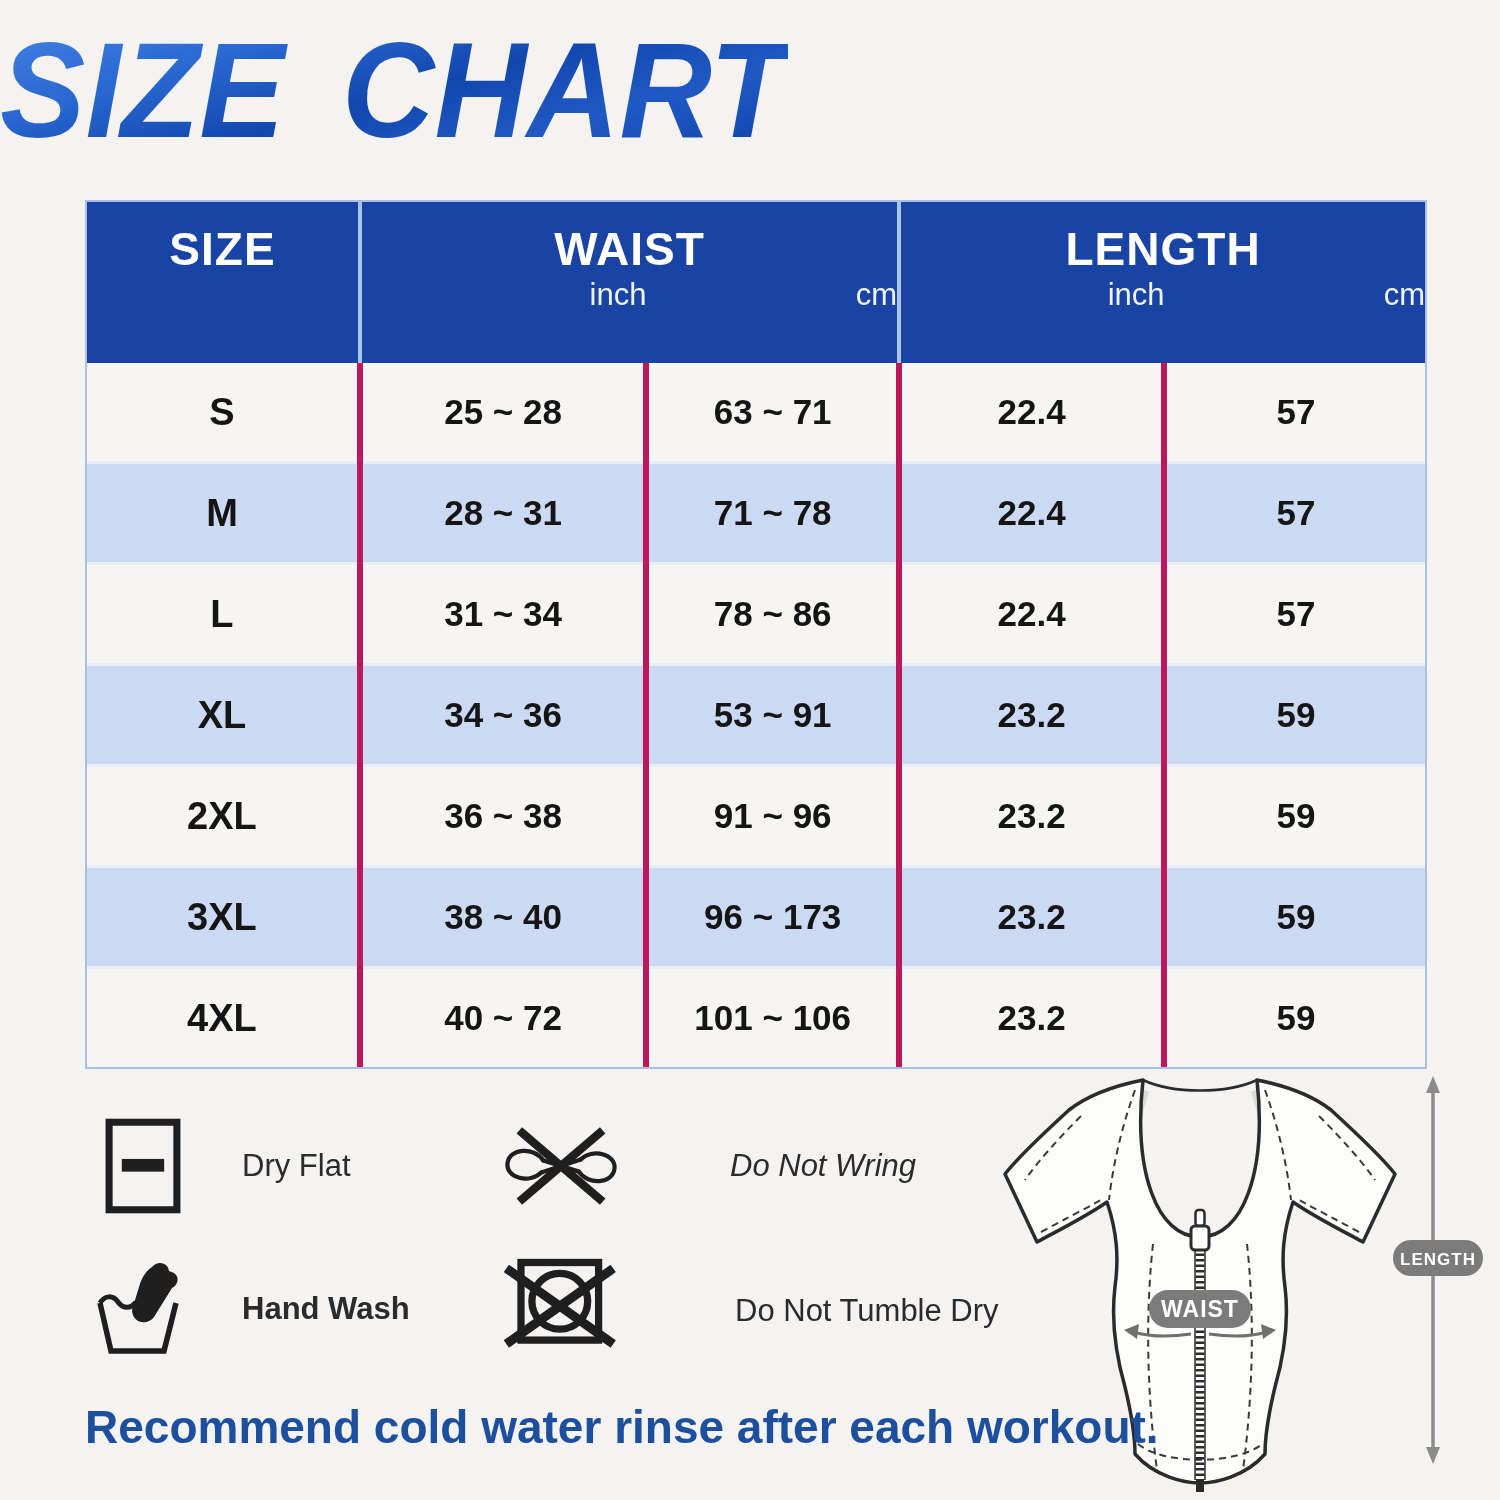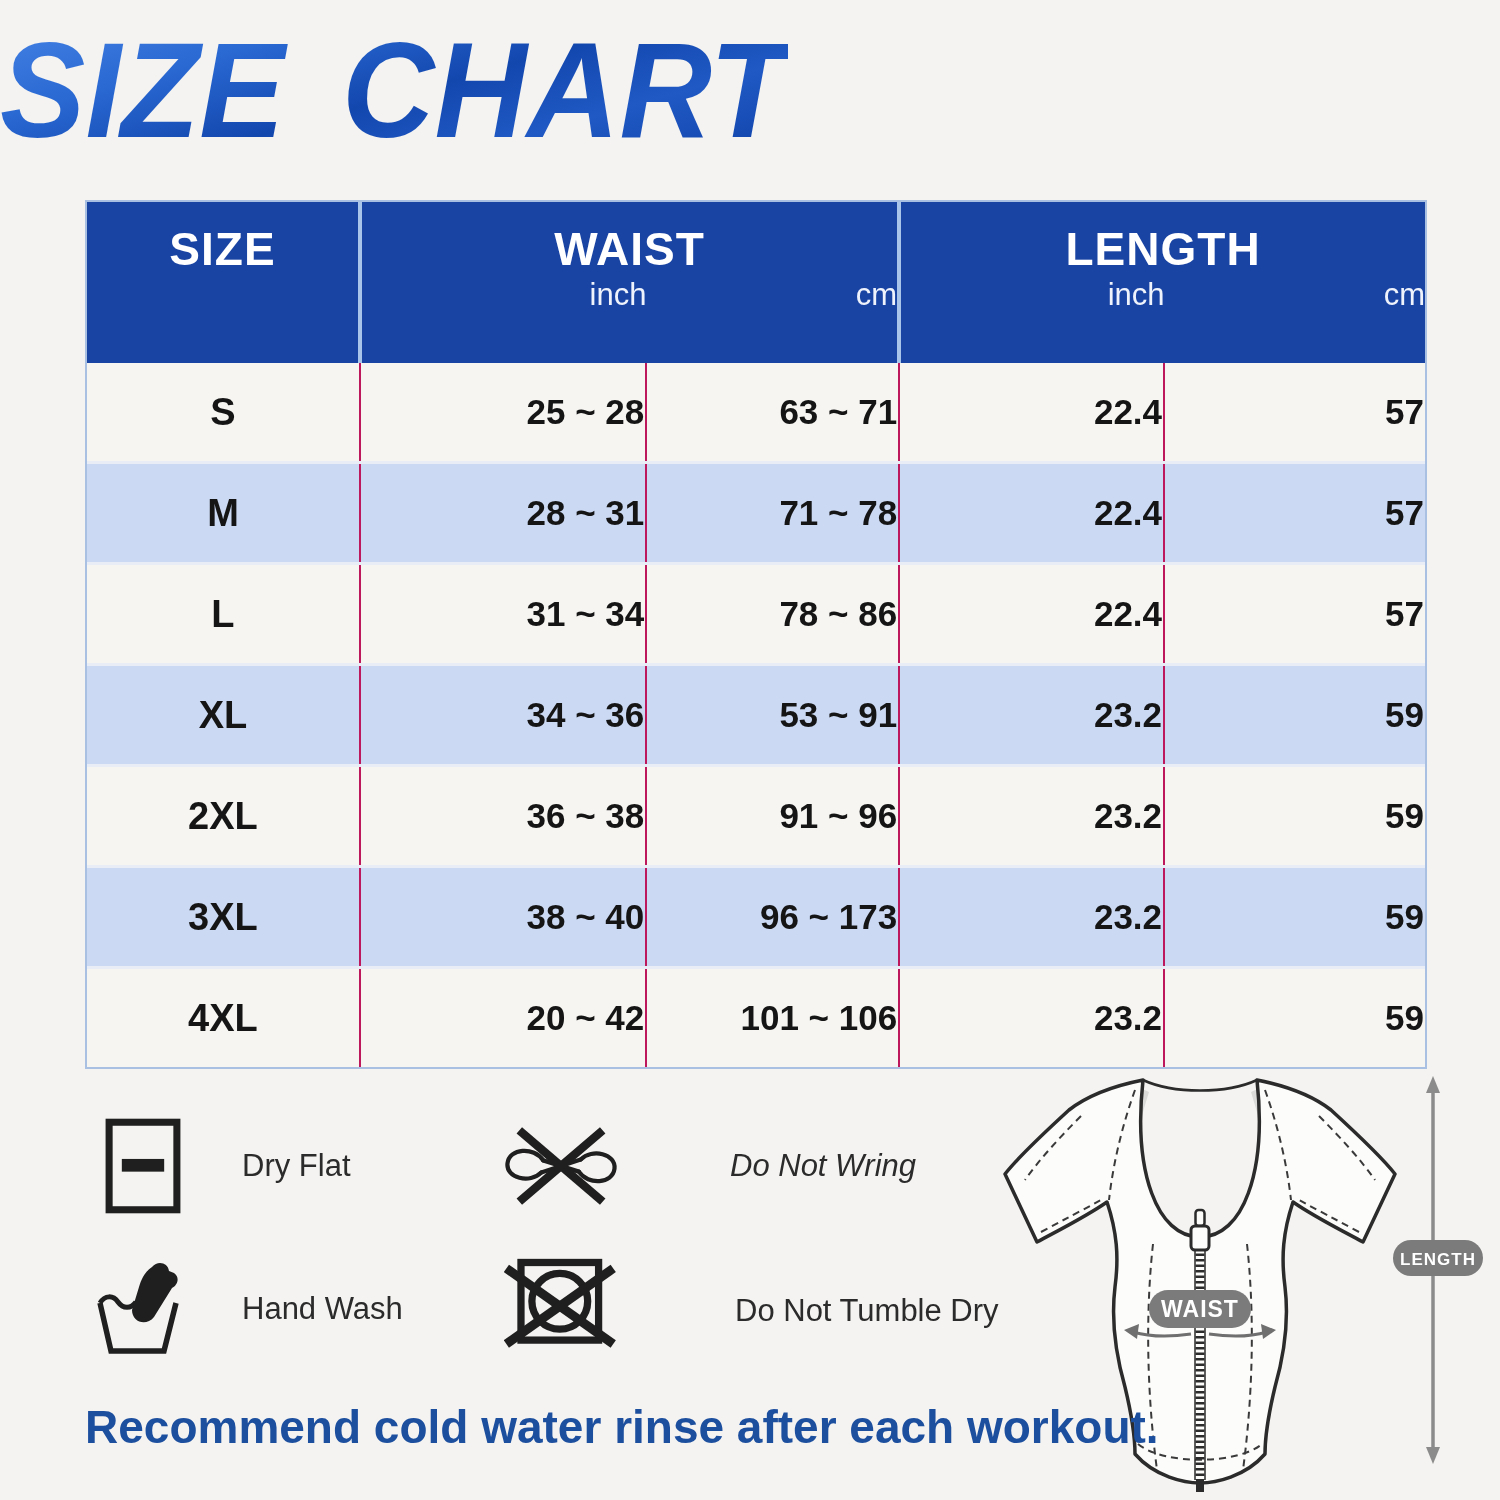--- a/index.html
+++ b/index.html
@@ -20,35 +20,35 @@
   table{width:100%;border-collapse:collapse;table-layout:fixed;}
   thead th{background:#1a44a3;height:161px;padding:0;vertical-align:top;}
   thead th + th{border-left:4px solid #a9c6ea;}
   .hdr{display:flex;flex-direction:column;padding-top:22px;}
   .hdr .big{font-size:46px;font-weight:bold;color:#ffffff;letter-spacing:1px;line-height:1.1;}
   .units{display:flex;margin-top:1px;font-size:31px;font-weight:400;color:#eef3fc;line-height:1.2;}
   .units span{text-align:right;}
   .fw1{flex:287;} .fw2{flex:253;} .fl1{flex:265;} .fl2{flex:262;}
   tbody td{height:96px;text-align:center;vertical-align:middle;
     font-weight:bold;font-size:35px;color:#151515;}
-  tbody td + td{border-left:2px solid #be185d;text-align:right;}
+  tbody td + td{border-left:6px solid #be185d;}
   tbody tr + tr td{border-top:3px solid #e9eef6;}
   tbody tr:nth-child(odd){background:#f6f5f2;}
   tbody tr:nth-child(even){background:#cbd9f3;}
   tbody td:first-child{font-size:38px;}
 
   
   .care{position:absolute;display:flex;align-items:center;}
   .care-label{font-size:31px;color:#2b2b2b;font-weight:400;white-space:nowrap;}
   #care-dry-flat{left:102px;top:1116px;height:100px;}
   #care-dry-flat .care-label{margin-left:58px;}
   #care-do-not-wring{left:500px;top:1120px;height:92px;}
   #care-do-not-wring .care-label{margin-left:108px;font-style:italic;}
   #care-hand-wash{left:94px;top:1258px;height:102px;}
-  #care-hand-wash .care-label{margin-left:56px;}
+  #care-hand-wash .care-label{margin-left:56px;font-weight:bold;}
   #care-do-not-tumble{left:504px;top:1252px;height:118px;}
   #care-do-not-tumble .care-label{margin-left:117px;}
 
   
   #garment-svg{position:absolute;left:985px;top:1052px;}
 
   
   .footer-note{position:absolute;left:85px;top:1400px;
     font-size:46px;font-weight:bold;color:#1d4f9f;}
 </style>
@@ -139,21 +139,21 @@
   <tr>
     <td>3XL</td>
     <td>38 ~ 40</td>
     <td>96 ~ 173</td>
     <td>23.2</td>
     <td>59</td>
   </tr>
 
   <tr>
     <td>4XL</td>
-    <td>20 ~ 42</td>
+    <td>40 ~ 72</td>
     <td>101 ~ 106</td>
     <td>23.2</td>
     <td>59</td>
   </tr>
 </tbody>
   </table>
 </div>
 
 <div class="care" id="care-dry-flat">
   <svg width="82" height="96" viewBox="0 0 58 68">

